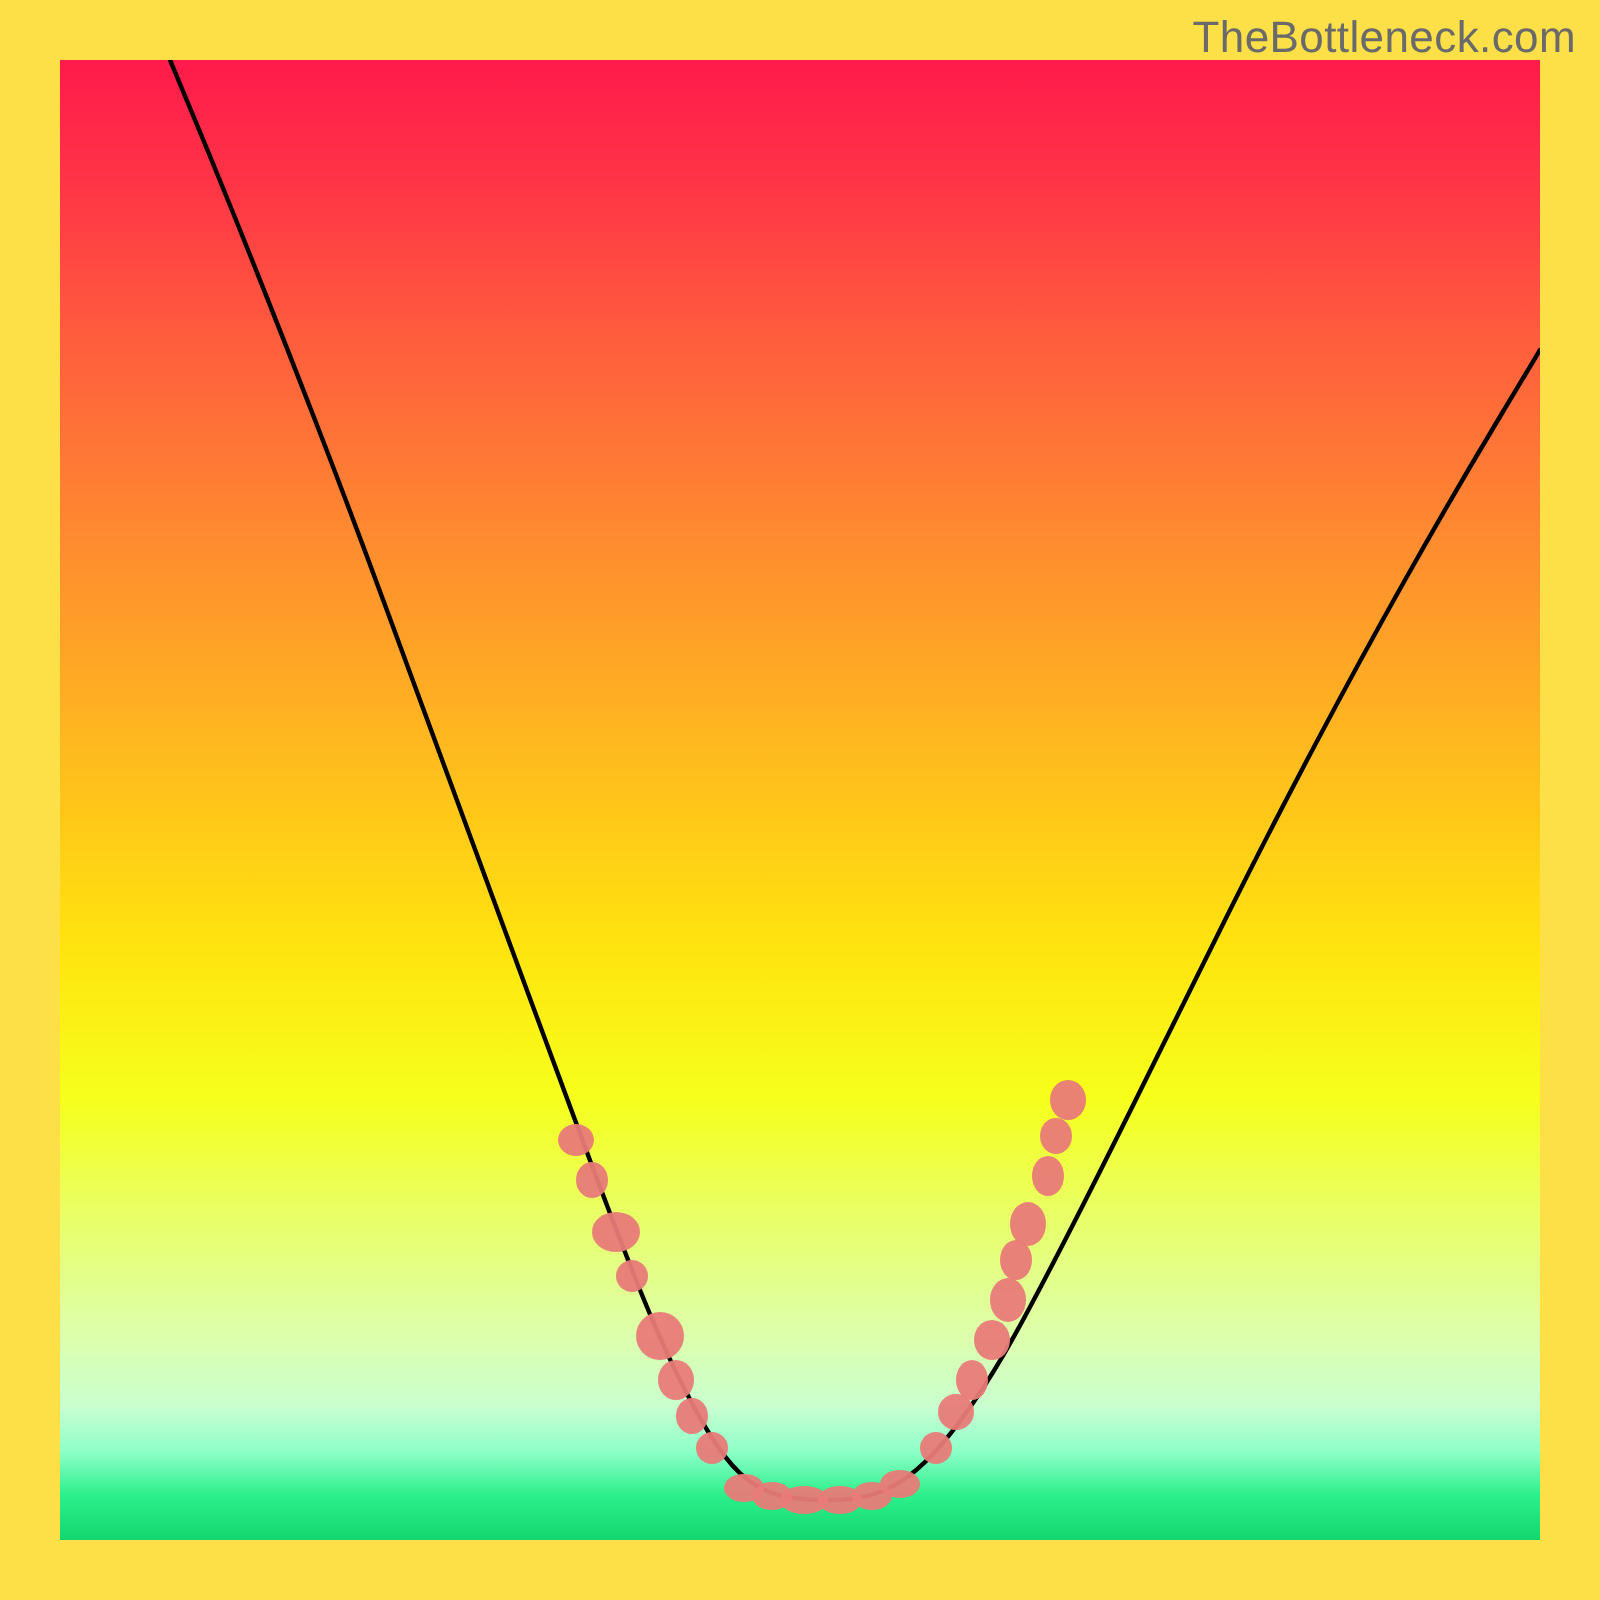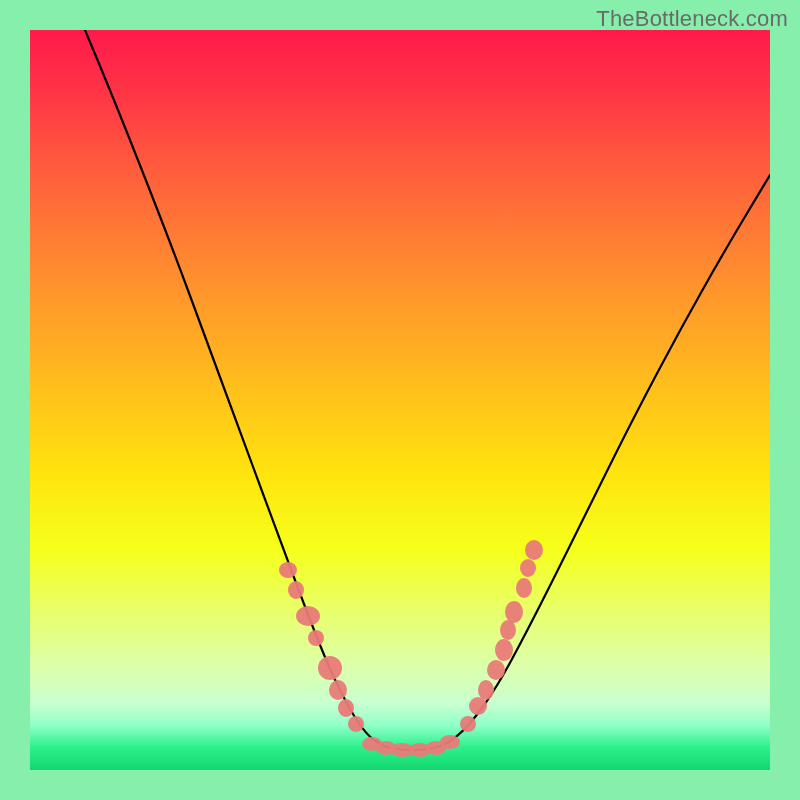--- a/index.html
+++ b/index.html
@@ -8,21 +8,21 @@
     width: 800px;
     height: 800px;
     overflow: hidden;
     background: #000;
     font-family: Arial, Helvetica, sans-serif;
   }
   .frame {
     position: relative;
     width: 800px;
     height: 800px;
-    background: #86efac;
+    background: #fde047;
   }
   .plot-area {
     position: absolute;
     left: 30px;
     top: 30px;
     width: 740px;
     height: 740px;
     overflow: hidden;
   }
   .gradient {

